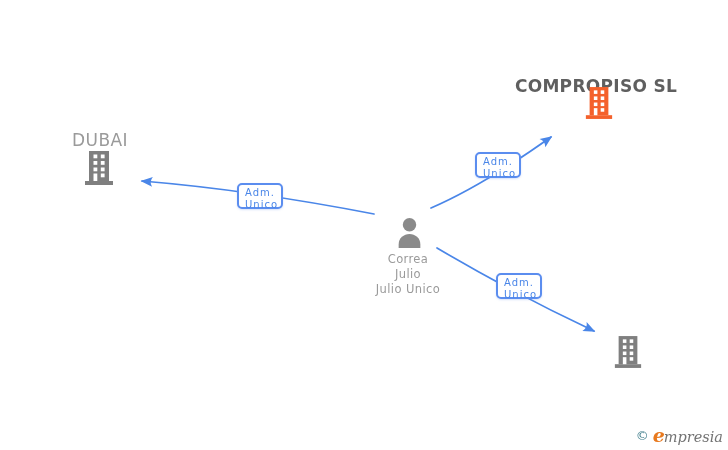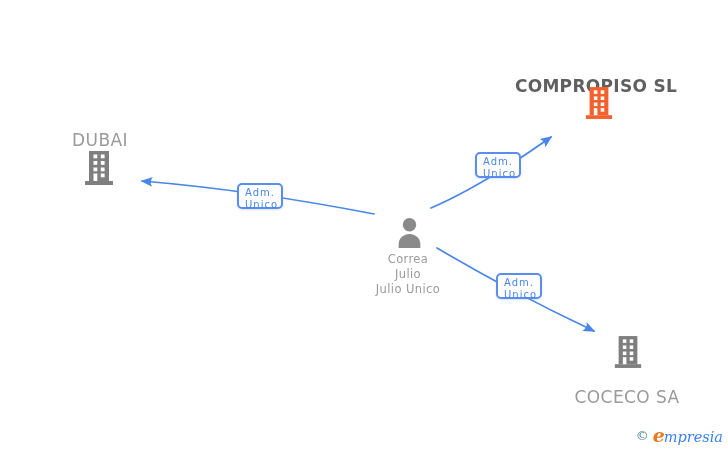--- a/index.html
+++ b/index.html
@@ -41,21 +41,21 @@
     position:absolute; right:5px; bottom:4px; white-space:nowrap;
     font-family:"DejaVu Serif", "Liberation Serif", serif;
     cursor:pointer;
   }
   .logo-copy {
     color:#44808e; font-size:13px; font-style:normal;
     margin-right:4px; vertical-align:2px;
     font-family:"DejaVu Sans", sans-serif;
   }
   .logo-e  { color:#e8791e; font-style:italic; font-size:19px; font-weight:bold; }
-  .logo-rest { color:#3b82f6; font-style:italic; font-size:14.5px; margin-left:-1px; }
+  .logo-rest { color:#737373; font-style:italic; font-size:14.5px; margin-left:-1px; }
 </style>
 </head>
 <body>
 
 <div id="canvas">
 
   <svg width="0" height="0" style="position:absolute" aria-hidden="true">
     <defs>
       <symbol id="sym-building" viewBox="0 0 32 34">
         <rect x="6" y="0" width="20" height="30" fill="currentColor"></rect>
@@ -104,21 +104,20 @@
   </svg>
   <div class="abs person-label" style="left:328px; top:252px; width:160px;">
     <span class="lbl-line">Correa</span>
     <span class="lbl-line">Julio</span>
     <span class="lbl-line">Julio Unico</span>
   </div>
 
   <svg class="abs icon building" style="left:613px; top:336px;" width="30" height="32" viewBox="0 0 32 34">
     <use href="#sym-building"></use>
   </svg>
-  <div class="abs company-label" style="left:547px; top:374px; width:160px;">COCECO SA</div>
 
   <div class="edge-label" style="left:237px; top:183px;">
     <span>Adm.</span>
     <span>Unico</span>
   </div>
   <div class="edge-label" style="left:475px; top:152px;">
     <span>Adm.</span>
     <span>Unico</span>
   </div>
   <div class="edge-label" style="left:496px; top:273px;">

